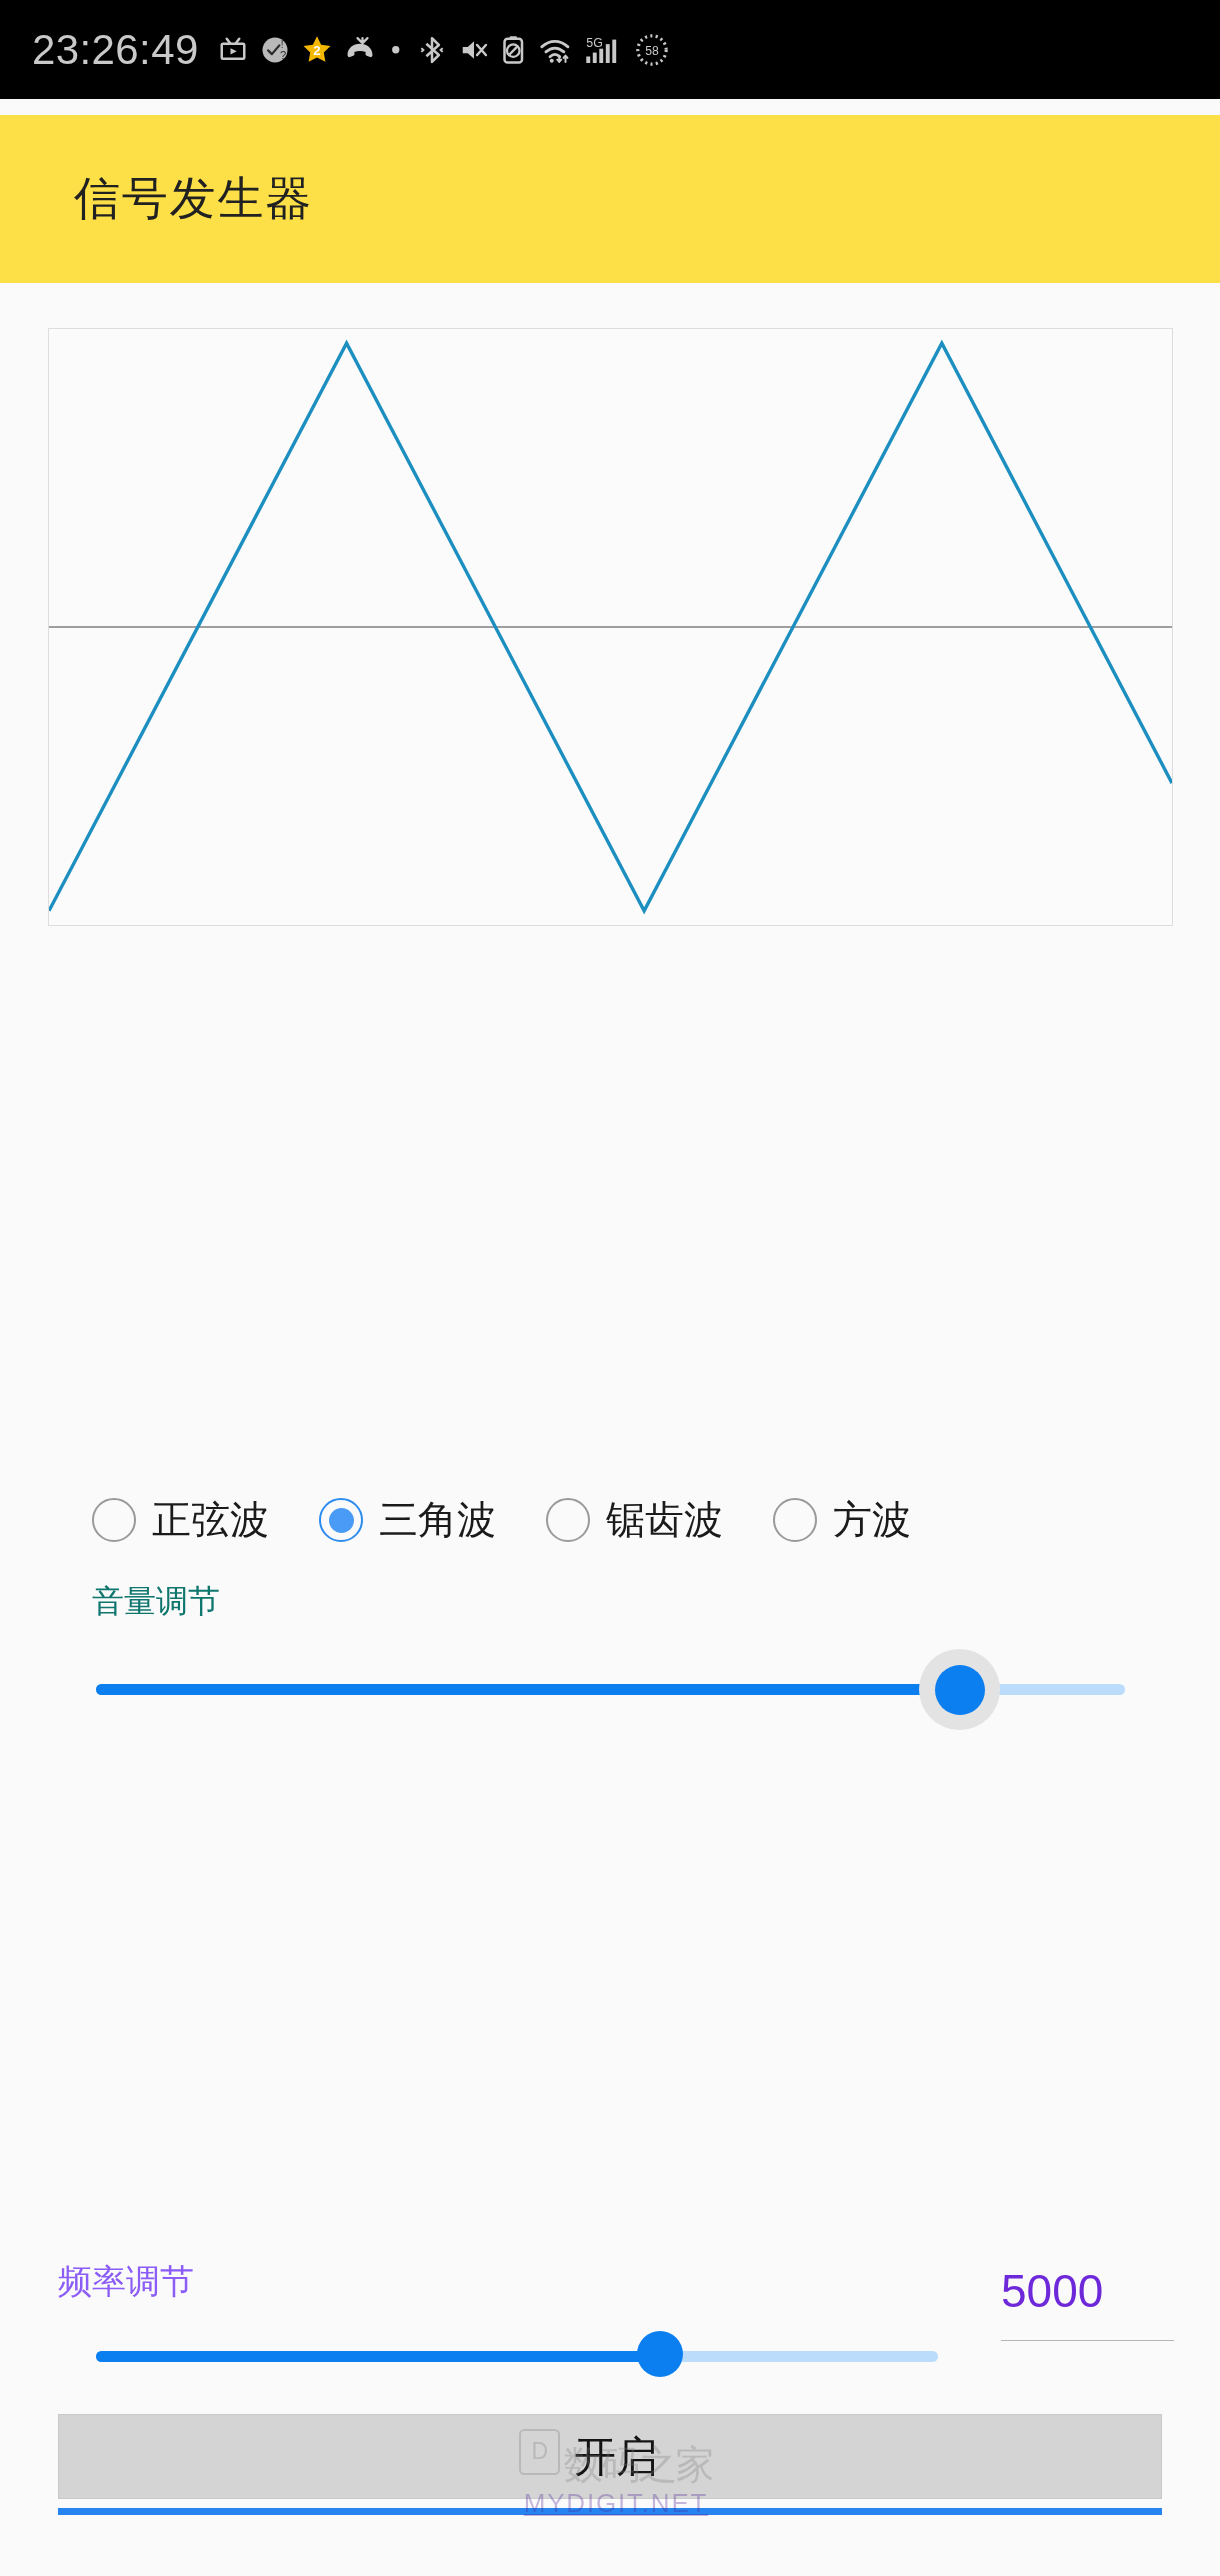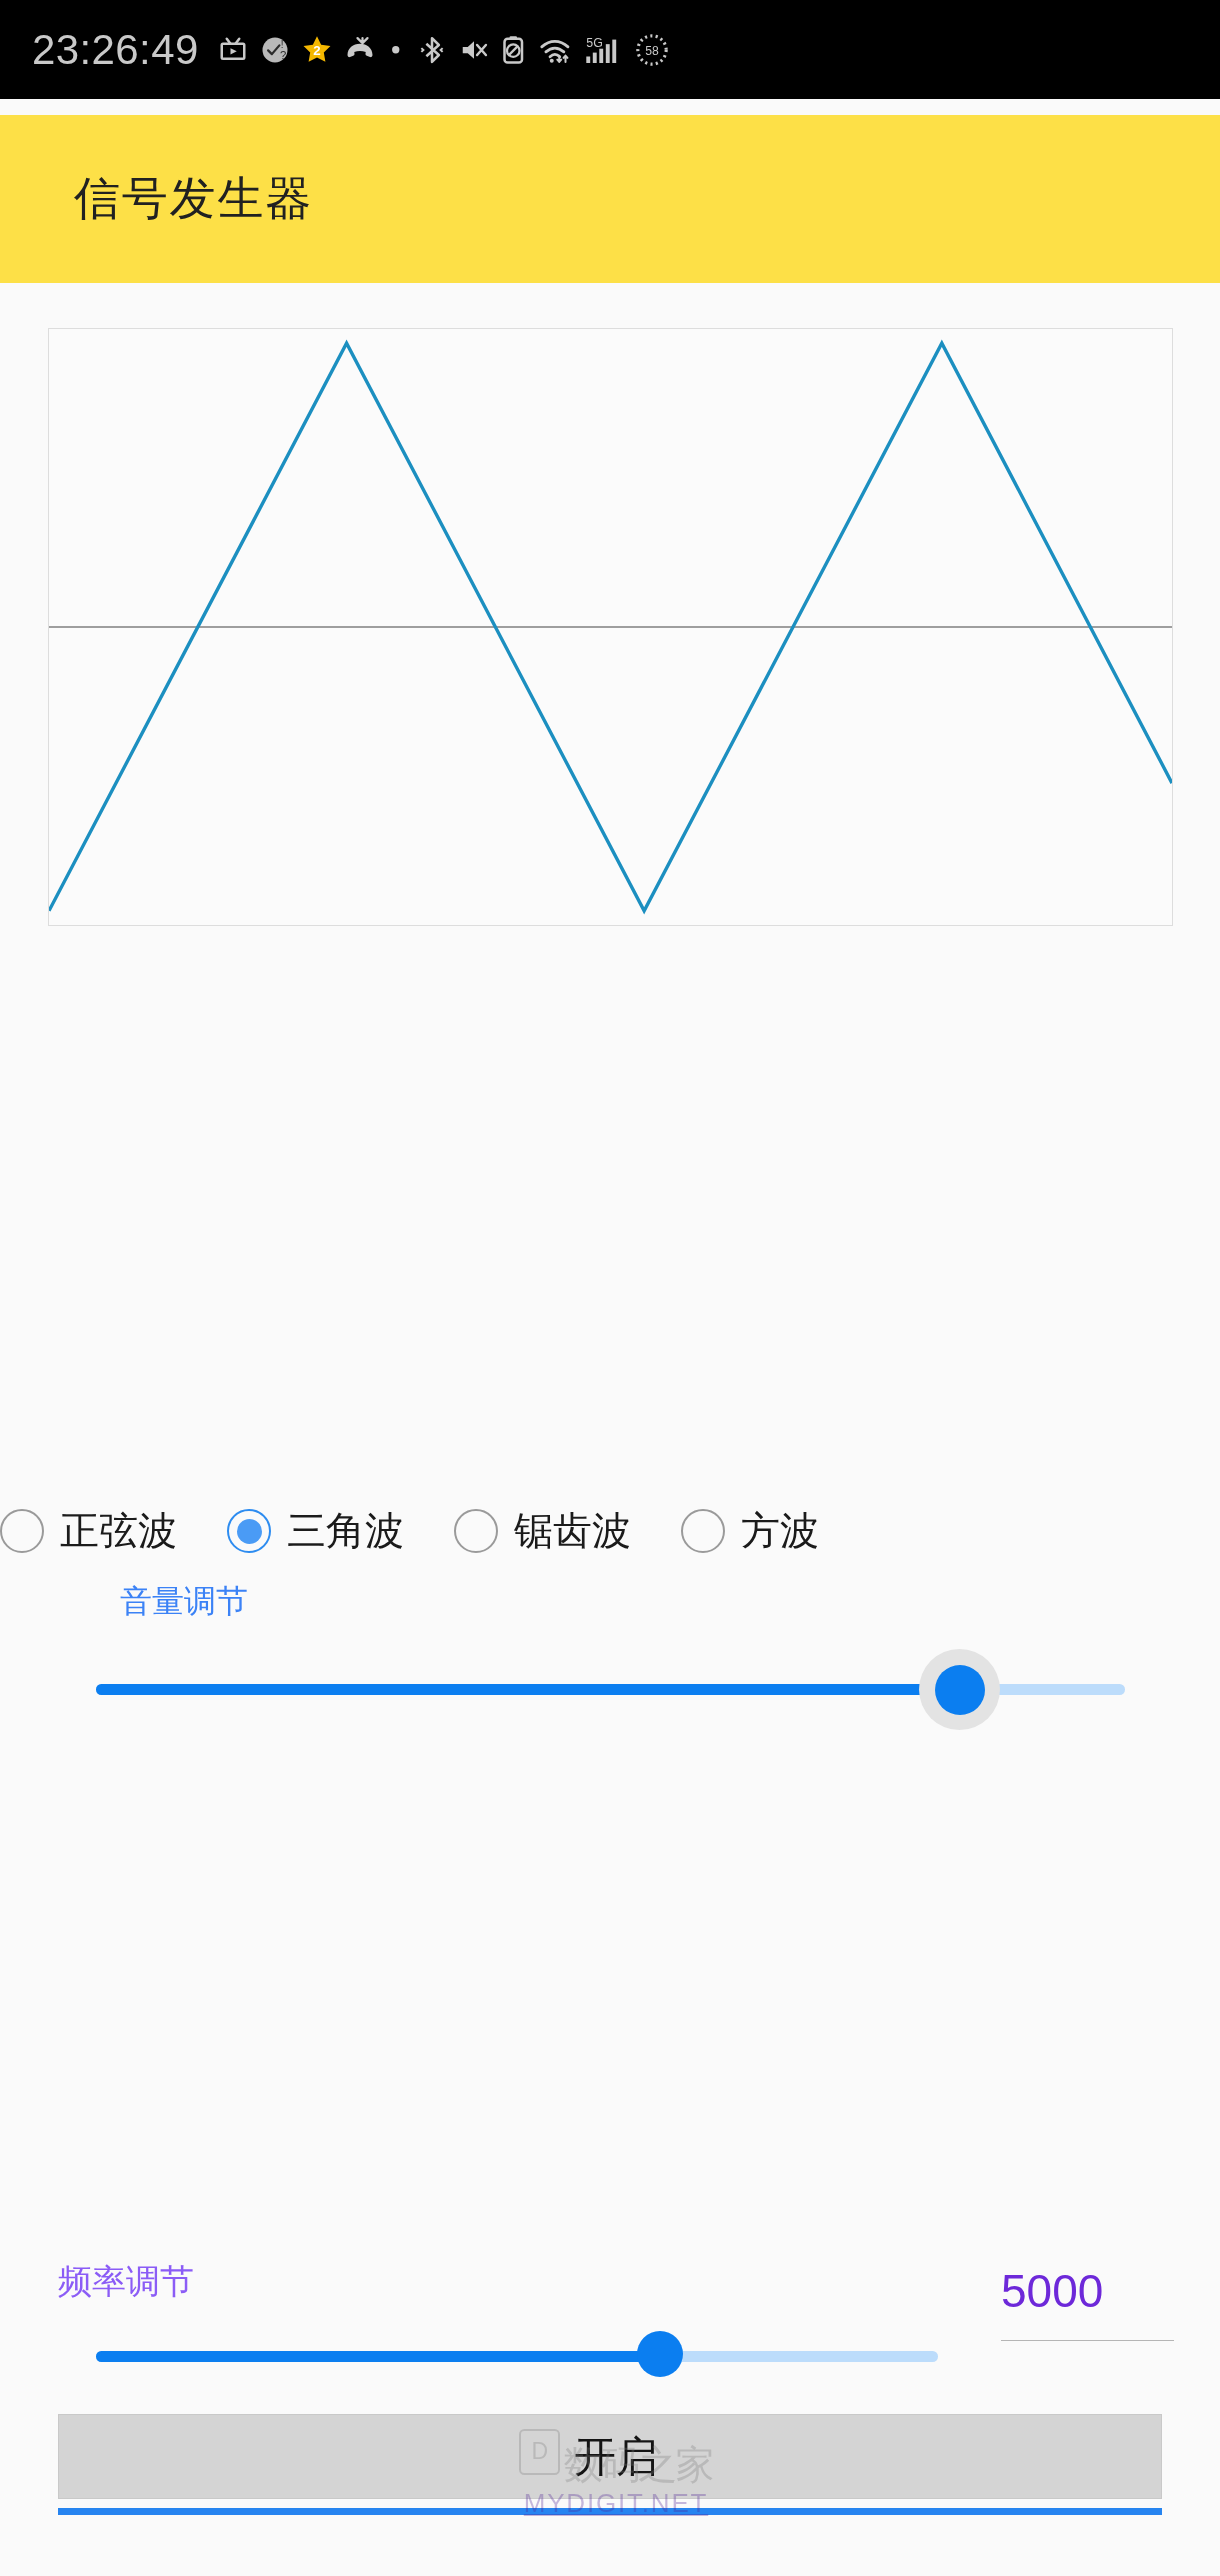--- a/index.html
+++ b/index.html
@@ -33,38 +33,38 @@
   
   .chart-wrap{
     position:absolute; left:48px; top:328px; width:1125px; height:598px;
     background:#fbfbfb; border:1.8px solid #dddddd;
   }
   .chart-wrap svg{ display:block; width:100%; height:100%; }
 
   
   .radio-row{
     position:absolute; left:0; top:1493px; width:1116px; height:76px;
-    display:flex; align-items:center; 
+    display:flex; align-items:flex-start; padding-left:92px;
   }
   .radio-item{ display:flex; align-items:center; margin-right:50px; }
   .radio-circle{
     width:44px; height:44px; border-radius:50%;
     border:2.7px solid #9a9a9a; background:transparent;
     display:flex; align-items:center; justify-content:center;
     flex:0 0 auto;
   }
   .radio-item.checked .radio-circle{ border-color:#2d8cf0; }
   .radio-dot{ width:25px; height:25px; border-radius:50%; background:#4a9bf5; display:none; }
   .radio-item.checked .radio-dot{ display:block; }
   .radio-label{ font-size:39px; color:#1b1b1b; margin-left:16px; white-space:nowrap; }
 
   
   .vol-label{
     position:absolute; left:92px; top:1580px;
-    font-size:32px; color:#3b82f6;margin-left:28px;
+    font-size:32px; color:#0f766e;
   }
   .vol-slider{ position:absolute; left:0; top:1632px; width:1220px; height:115px; }
   .track-base{
     position:absolute; height:10.6px; border-radius:5.3px; background:#bcdcfb; top:52px;
   }
   .track-fill{
     position:absolute; height:10.6px; border-radius:5.3px; background:#0b7ef0; top:52px;
   }
   .thumb-halo{
     position:absolute; width:81px; height:81px; border-radius:50%;

